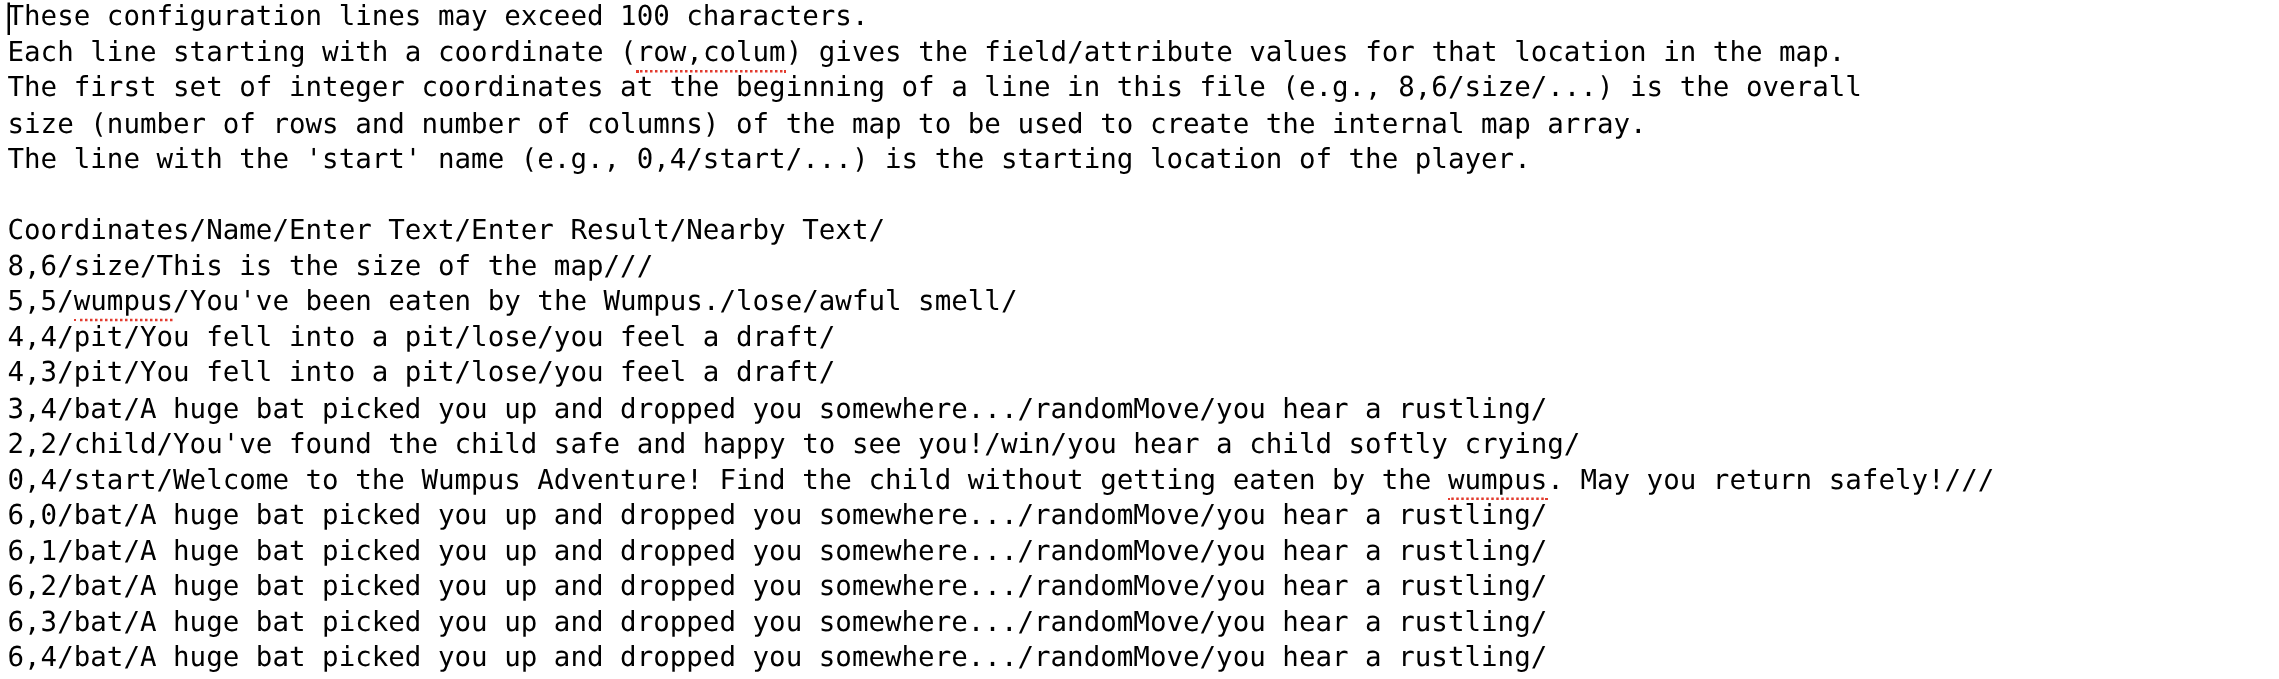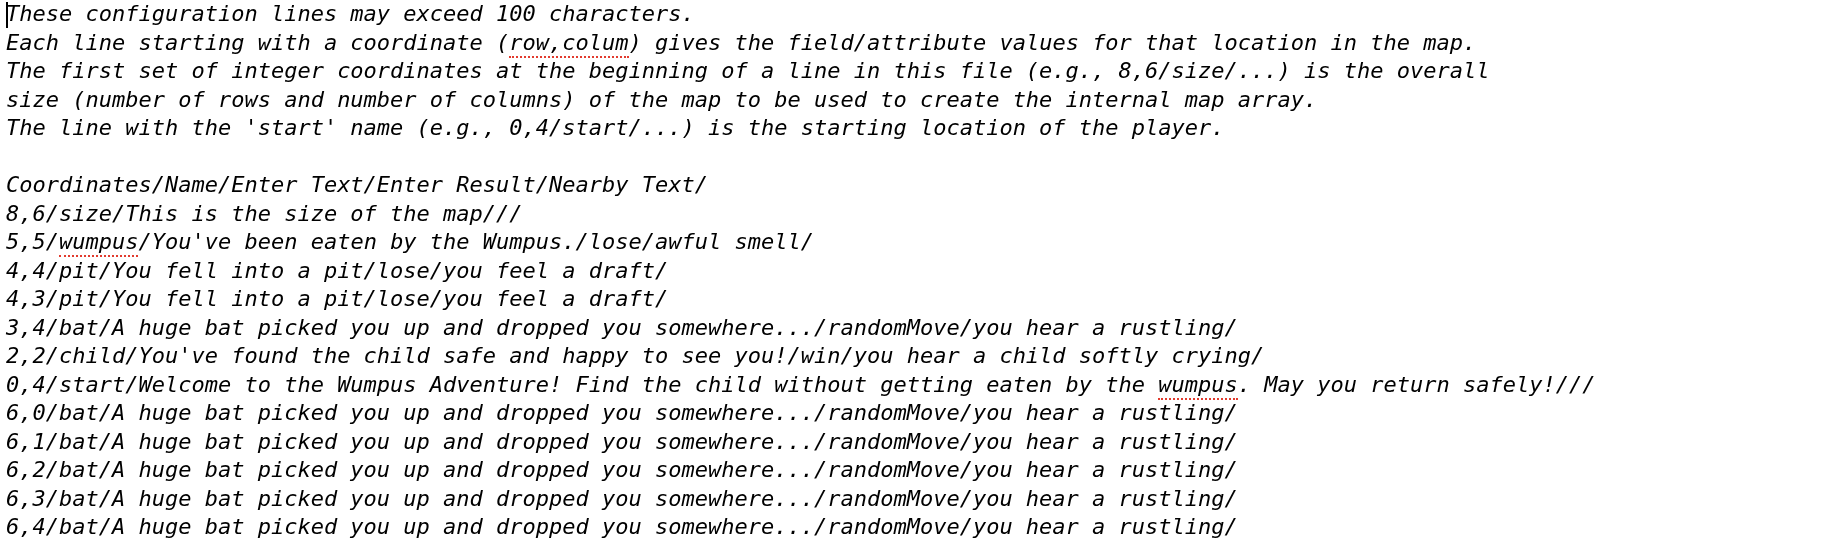--- a/index.html
+++ b/index.html
@@ -8,21 +8,20 @@
     background: #ffffff;
   }
   .editor {
     font-family: "Menlo", "Consolas", "DejaVu Sans Mono", "Courier New", monospace;
     font-size: 22px;
     line-height: 28.5px;
     white-space: pre;
     color: #000000;
     padding: 0 6px;
     letter-spacing: 0px;
-    font-style: italic;
   }
   .line {
     position: relative;
     min-height: 28.5px;
   }
   .caret {
     display: inline-block;
     width: 0;
     height: 26px;
     border-left: 2px solid #000;

